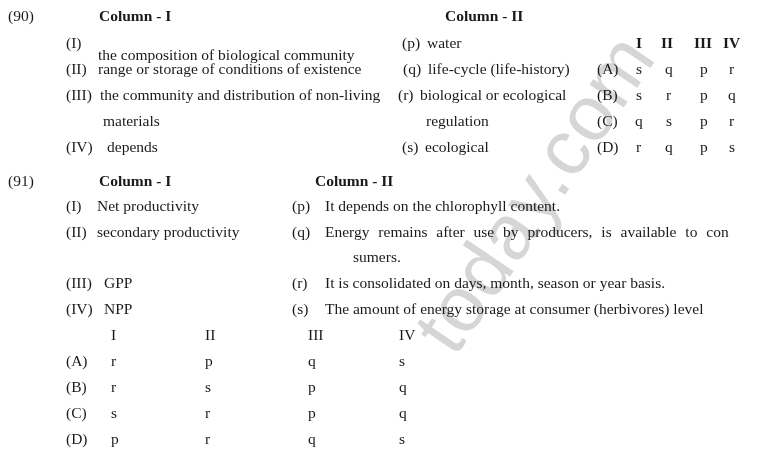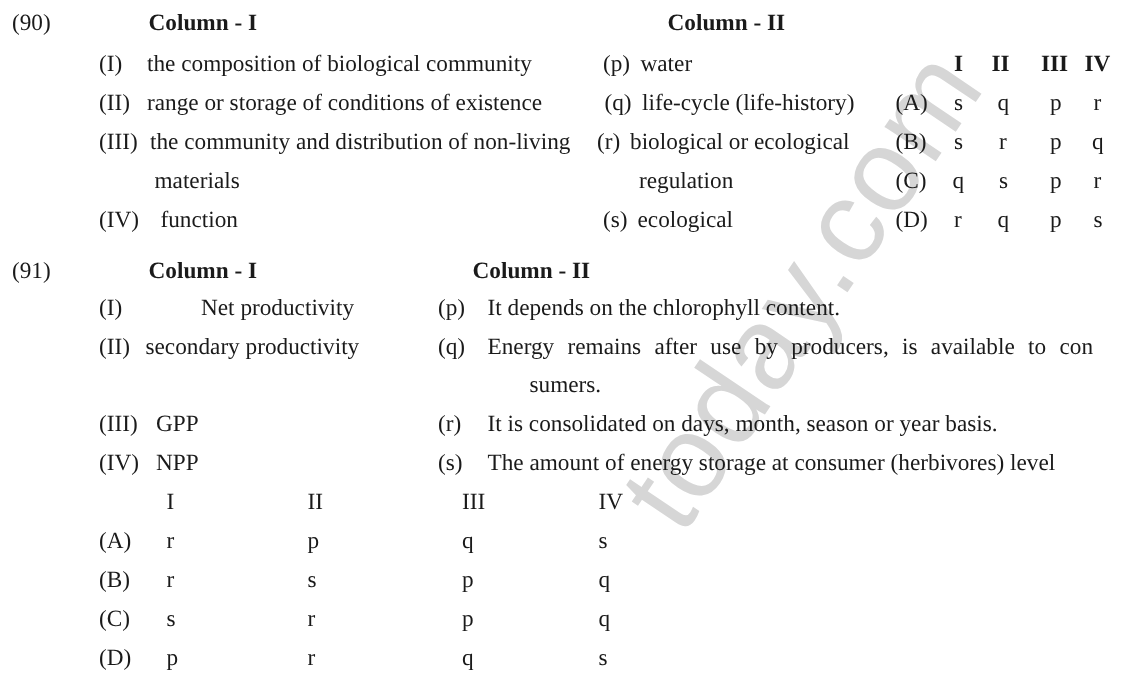--- a/index.html
+++ b/index.html
@@ -22,31 +22,31 @@
 <div class="watermark">today.com</div>
 
 <div class="layer">
 
   <div>
     <span class="abs" style="left:8px;top:7px;">(90)</span>
     <span class="abs b" style="left:99px;top:7px;">Column - I</span>
     <span class="abs b" style="left:445px;top:7px;">Column - II</span>
 
     <span class="abs" style="left:66px;top:34px;">(I)</span>
-    <span class="abs" style="left:98px;top:34px;">the composition of biological community</span>
+    <span class="abs" style="left:98px;top:46px;">the composition of biological community</span>
 
     <span class="abs" style="left:66px;top:60px;">(II)</span>
     <span class="abs" style="left:98px;top:60px;">range or storage of conditions of existence</span>
 
     <span class="abs" style="left:66px;top:86px;">(III)</span>
     <span class="abs" style="left:100px;top:86px;">the community and distribution of non-living</span>
     <span class="abs" style="left:103px;top:112px;">materials</span>
 
     <span class="abs" style="left:66px;top:138px;">(IV)</span>
-    <span class="abs" style="left:107px;top:138px;">function</span>
+    <span class="abs" style="left:107px;top:138px;">depends</span>
 
     <span class="abs" style="left:402px;top:34px;">(p)</span>
     <span class="abs" style="left:427px;top:34px;">water</span>
 
     <span class="abs" style="left:403px;top:60px;">(q)</span>
     <span class="abs" style="left:428px;top:60px;">life-cycle (life-history)</span>
 
     <span class="abs" style="left:398px;top:86px;">(r)</span>
     <span class="abs" style="left:420px;top:86px;">biological or ecological</span>
     <span class="abs" style="left:426px;top:112px;">regulation</span>
@@ -88,21 +88,21 @@
       <span class="abs" style="left:729px;top:138px;">s</span>
     </div>
   </div>
 
   <div>
     <span class="abs" style="left:8px;top:172px;">(91)</span>
     <span class="abs b" style="left:99px;top:172px;">Column - I</span>
     <span class="abs b" style="left:315px;top:172px;">Column - II</span>
 
     <span class="abs" style="left:66px;top:197px;">(I)</span>
-    <span class="abs" style="left:97px;top:197px;margin-left:37px;">Net productivity</span>
+    <span class="abs" style="left:97px;top:197px;">Net productivity</span>
 
     <span class="abs" style="left:66px;top:223px;">(II)</span>
     <span class="abs" style="left:97px;top:223px;">secondary productivity</span>
 
     <span class="abs" style="left:66px;top:274px;">(III)</span>
     <span class="abs" style="left:104px;top:274px;">GPP</span>
 
     <span class="abs" style="left:66px;top:300px;">(IV)</span>
     <span class="abs" style="left:104px;top:300px;">NPP</span>
 

